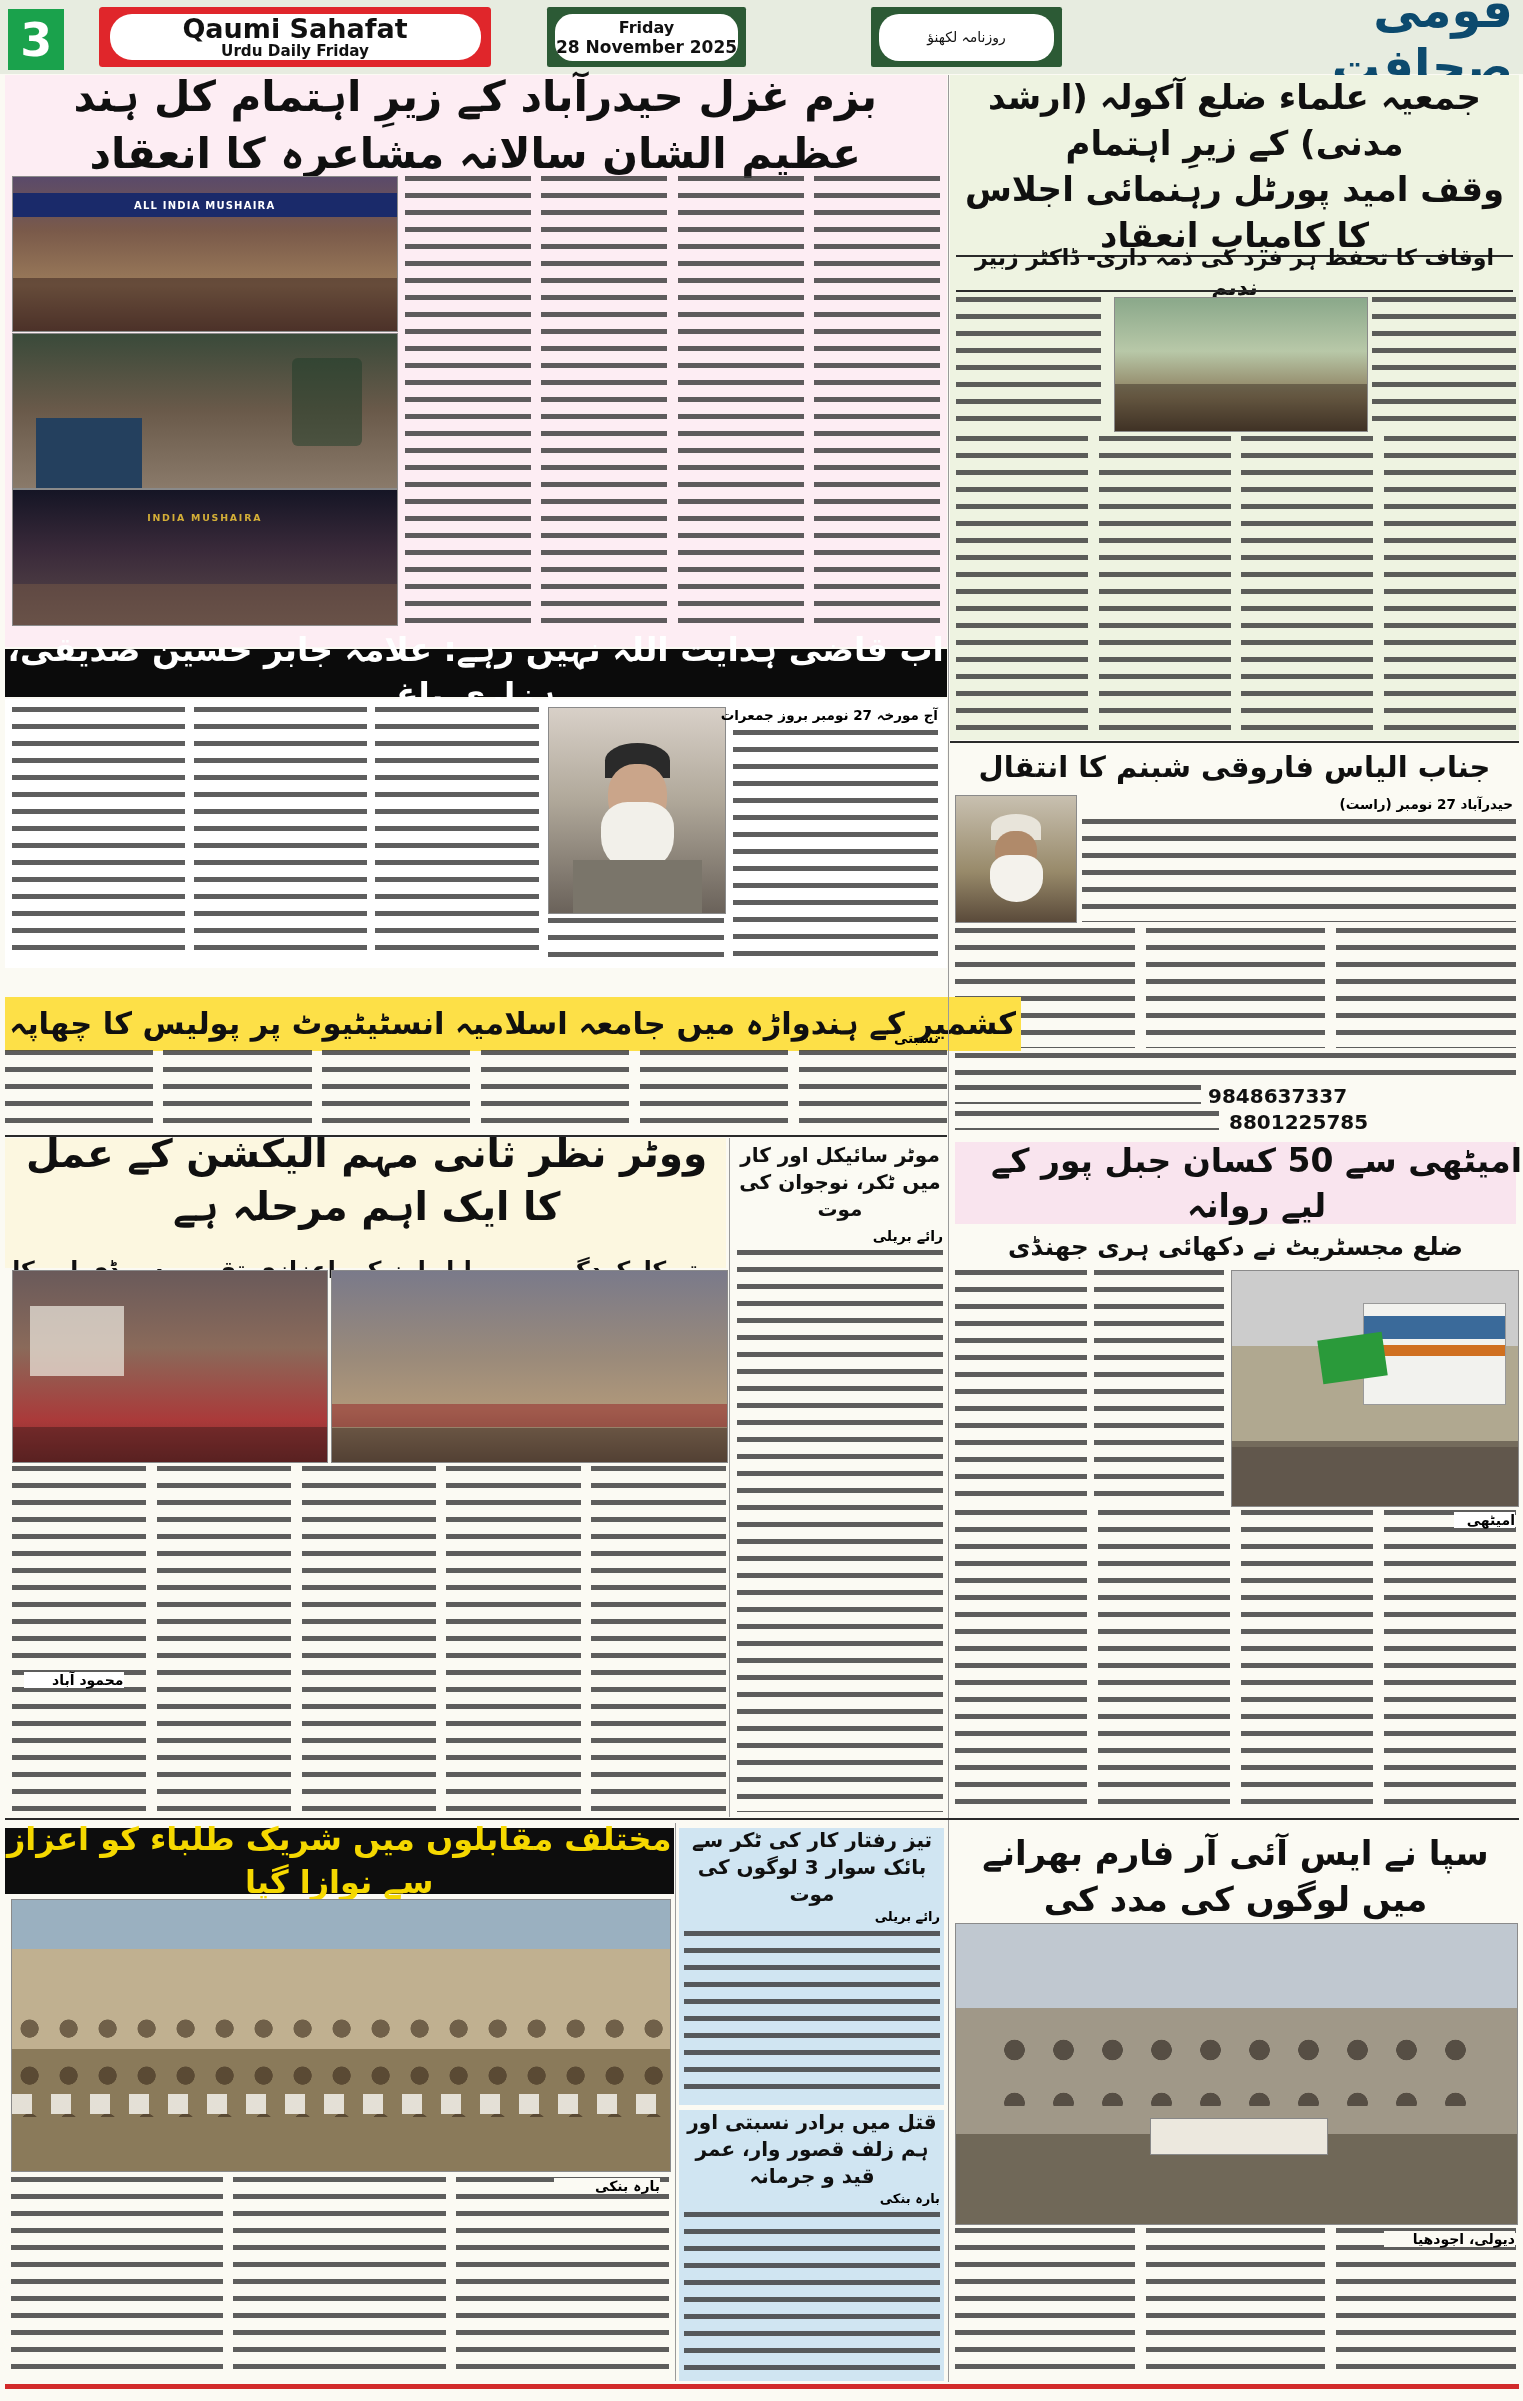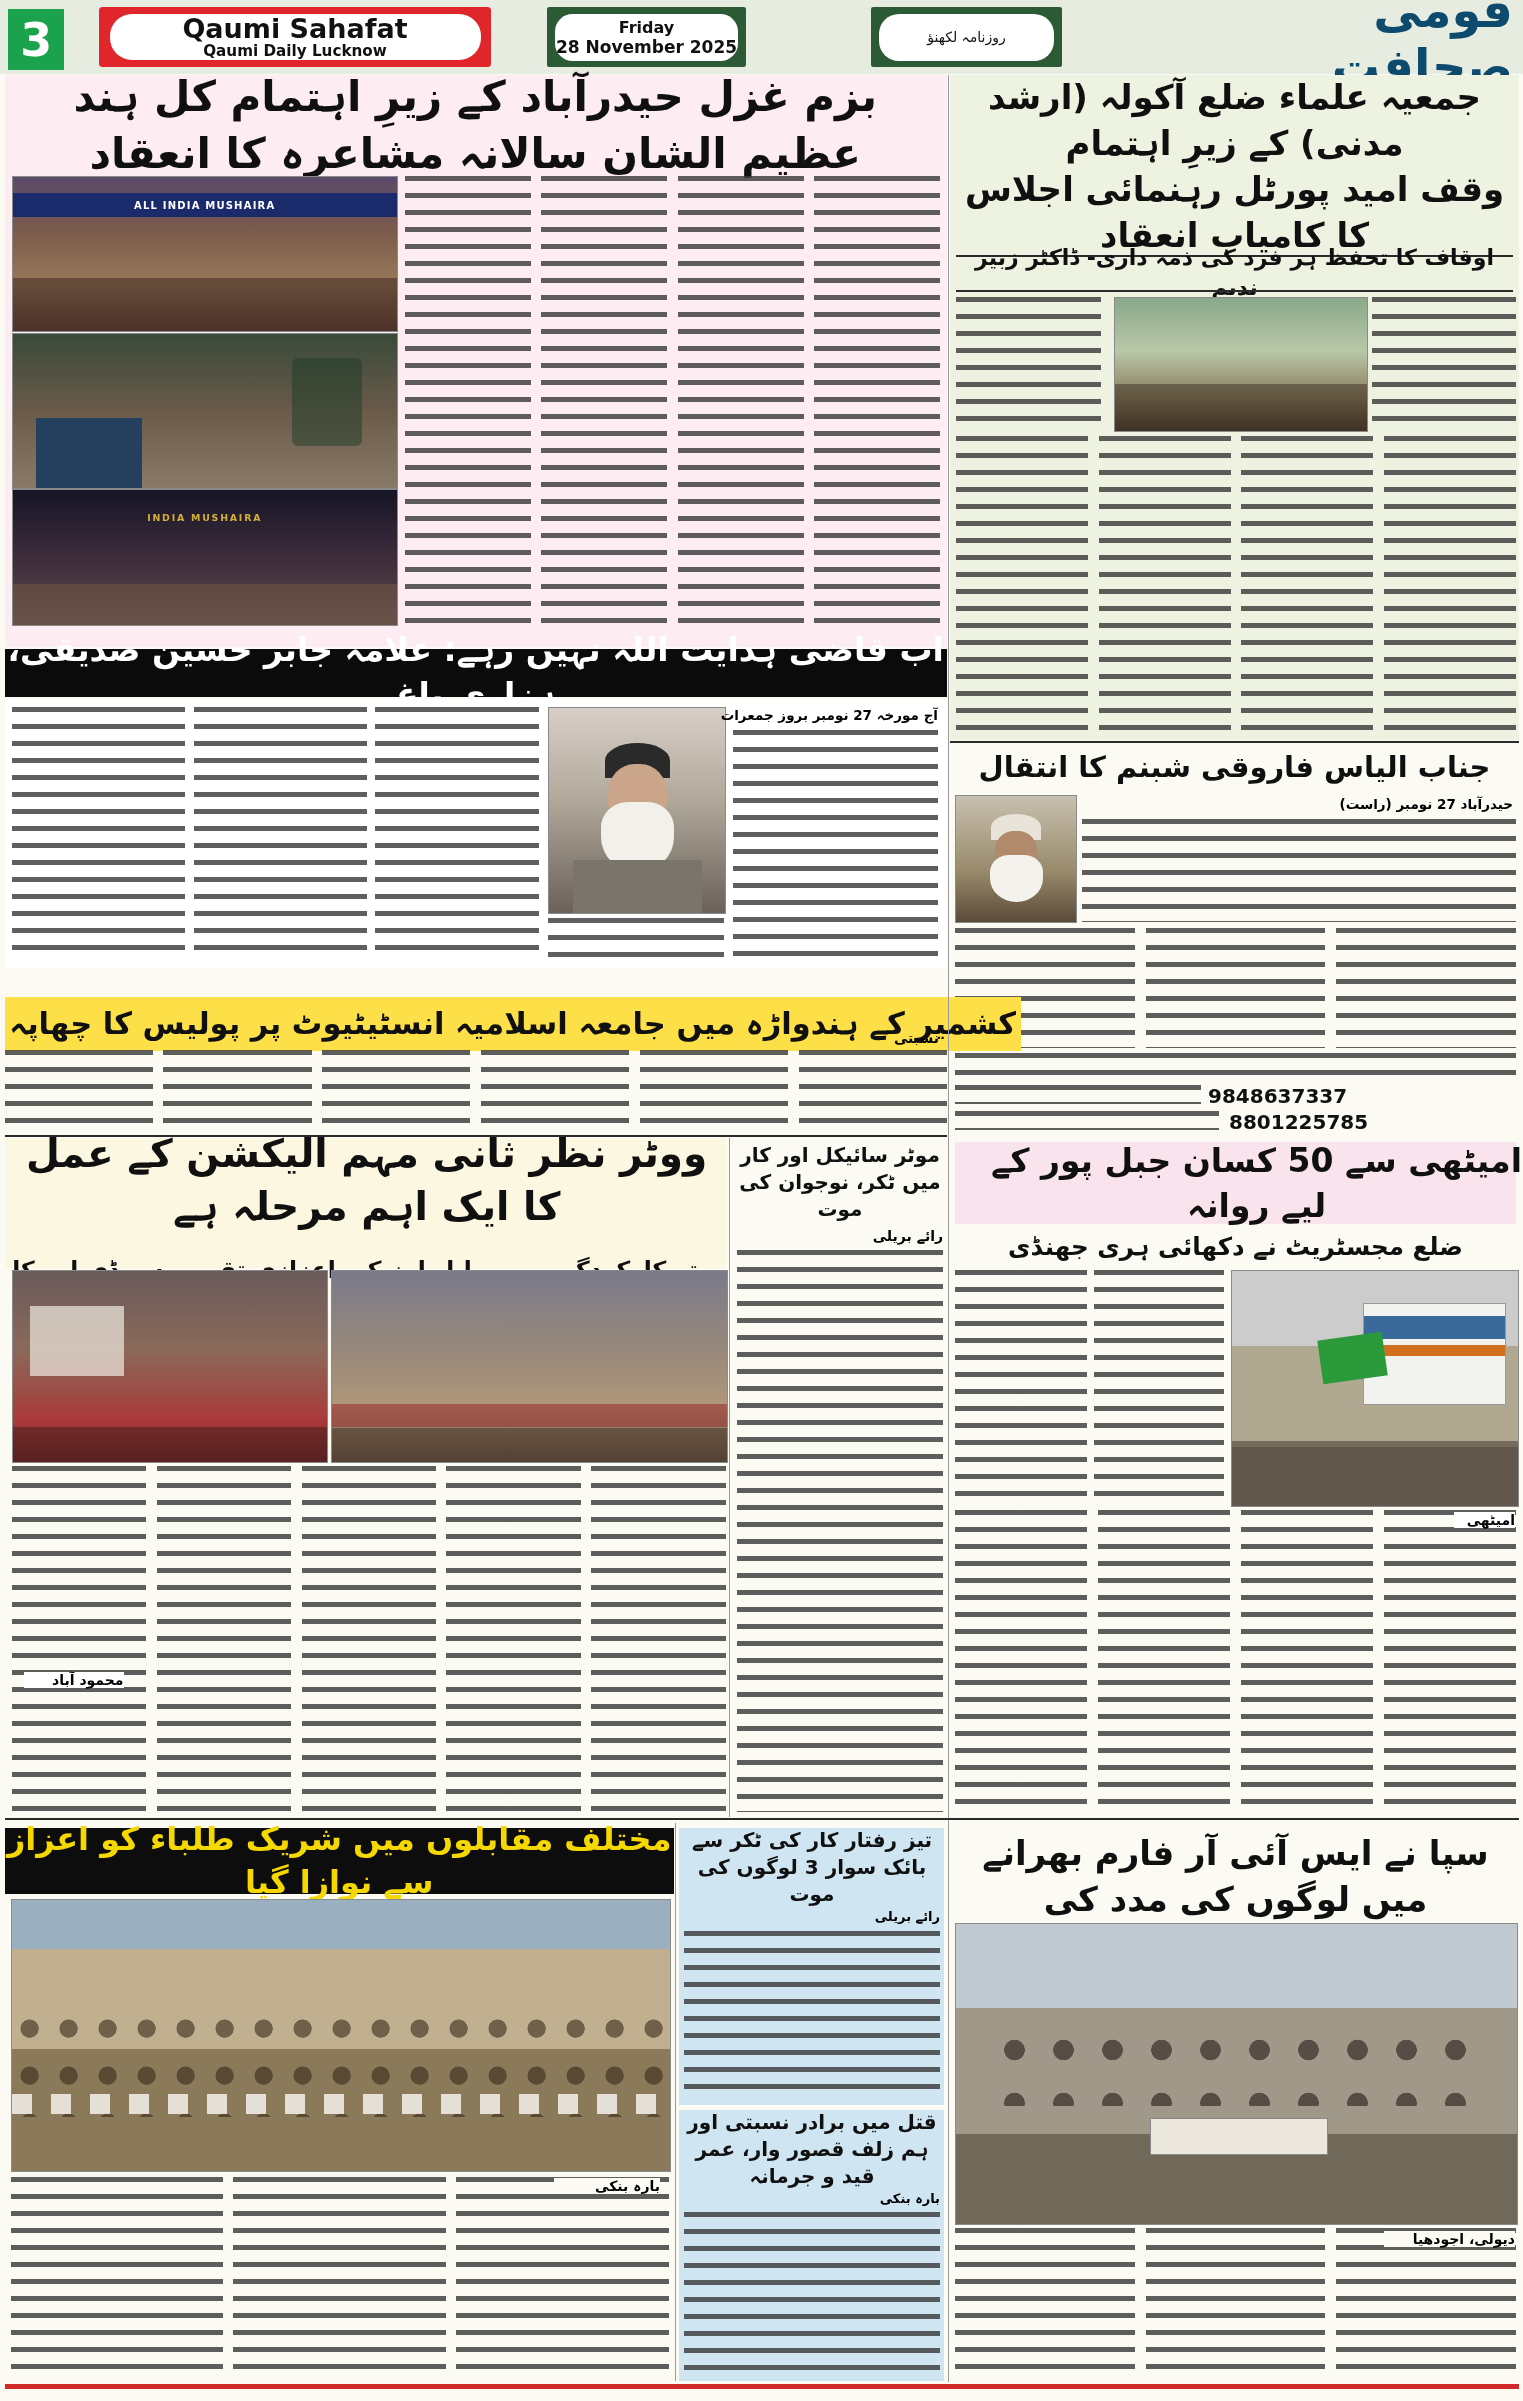--- a/index.html
+++ b/index.html
@@ -25,21 +25,21 @@
 
 <div id="page">
 
   <div class="abs" style="left:0;top:0;width:1524px;height:74px;background:#e7ece0;">
     <div class="abs" style="left:8.2px;top:9.4px;width:56px;height:61px;background:#1aa24c;display:flex;align-items:center;justify-content:center;">
       <span style="color:#fff;font-size:46px;font-weight:bold;">3</span>
     </div>
     <div class="roundbox" style="left:99px;top:7px;width:392px;height:60px;background:#e0262b;border-radius:3.5px;">
       <div class="roundbox" style="position:relative;width:371px;height:46px;background:#fff;border-radius:22px;">
         <span style="font-size:27px;font-weight:bold;color:#111;line-height:1.0;">Qaumi Sahafat</span>
-        <span style="font-size:15.2px;font-weight:bold;color:#111;">Qaumi Daily Lucknow</span>
+        <span style="font-size:15.2px;font-weight:bold;color:#111;">Urdu Daily Friday</span>
       </div>
     </div>
     <div class="roundbox" style="left:547px;top:7px;width:199px;height:60px;background:#2c5a35;border-radius:2.3px;">
       <div class="roundbox" style="position:relative;width:183px;height:47px;background:#fff;border-radius:17.6px;">
         <span style="font-size:16px;font-weight:bold;color:#111;">Friday</span>
         <span style="font-size:17px;font-weight:bold;color:#111;">28 November 2025</span>
       </div>
     </div>
     <div class="roundbox" style="left:871px;top:7px;width:191px;height:60px;background:#2c5a35;border-radius:2.3px;">
       <div class="roundbox ur" style="position:relative;width:175px;height:47px;background:#fff;border-radius:20px;">

